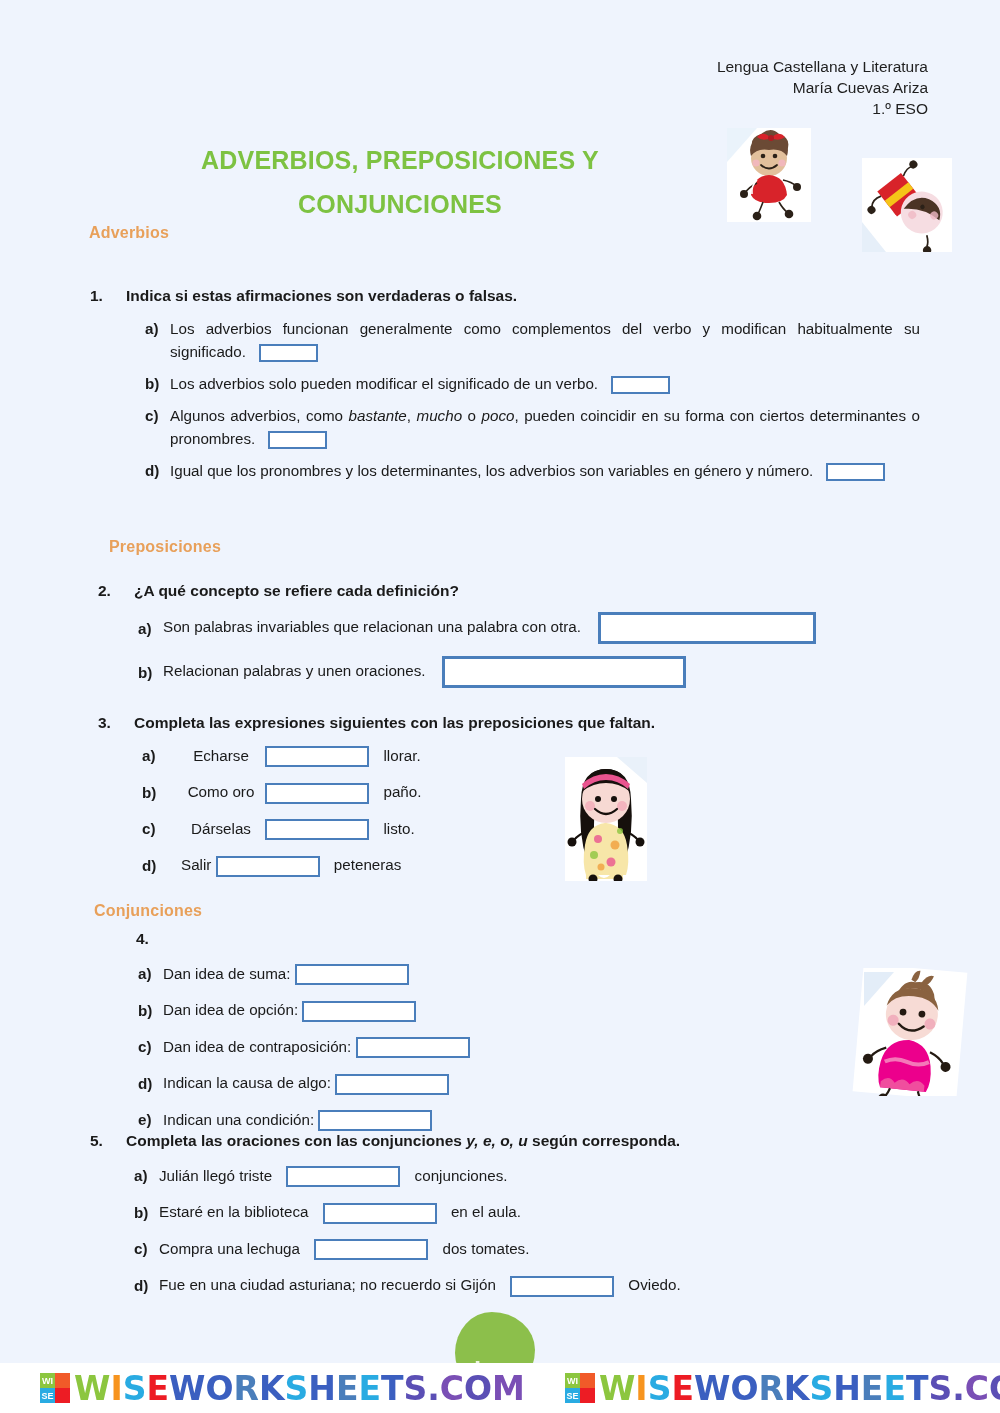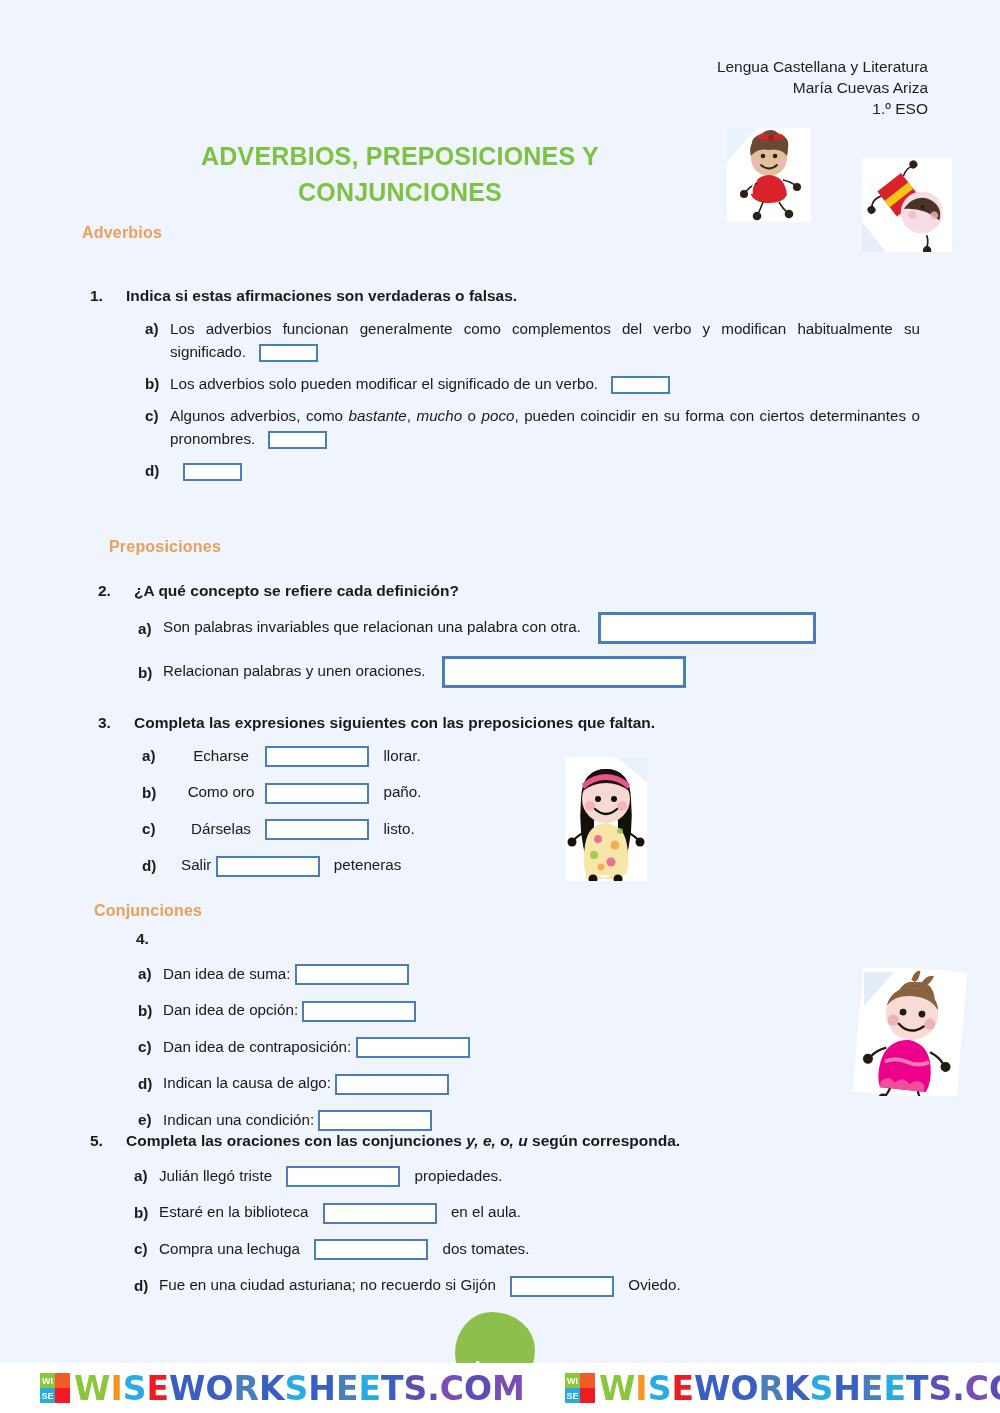--- a/index.html
+++ b/index.html
@@ -34,21 +34,21 @@
   }
 
   .doc-title {
     position: absolute;
     top: 138px;
     left: 170px;
     width: 460px;
     text-align: center;
     font-size: 25px;
     font-weight: bold;
-    line-height: 36px;
+    line-height: 44px;
     letter-spacing: .2px;
     color: #7dc242;
   }
 
   
   .section-label {
     position: absolute;
     font-size: 16px;
     font-weight: bold;
     color: #e8a05a;
@@ -231,21 +231,21 @@
         <path d="M30 24 q-9 -3 -14 3" stroke="#2b2118" stroke-width="1.7" fill="none"></path>
         <circle cx="14" cy="29" r="4" fill="#2b2118"></circle>
         <path d="M60 22 q8 -5 13 -2" stroke="#2b2118" stroke-width="1.7" fill="none"></path>
         <circle cx="75" cy="19" r="4" fill="#2b2118"></circle>
         <path d="M42 83 q-3 7 -7 9" stroke="#2b2118" stroke-width="1.7" fill="none"></path>
         <circle cx="33" cy="95" r="4.2" fill="#2b2118"></circle>
       </g>
     </svg>
   </div>
 
-  <div class="section-label" style="left:82px; top:224px;">Adverbios</div>
+  <div class="section-label" style="left:89px; top:224px;">Adverbios</div>
 
   <div class="exercise" style="top:285px;">
     <div class="ex-head">
       <span class="ex-num">1.</span>
       <span>Indica si estas afirmaciones son verdaderas o falsas.</span>
     </div>
     <div class="items" style="margin-left:55px;">
 
       <div class="item">
         <span class="item-letter">a)</span>
@@ -257,21 +257,21 @@
         <span class="item-body"><span>Los adverbios solo pueden modificar el significado de un verbo.</span>&nbsp;&nbsp; <span class="abox w55"></span></span>
       </div>
 
       <div class="item">
         <span class="item-letter">c)</span>
         <span class="item-body justify" style="width:760px;"><span>Algunos adverbios, como </span><span class="ital">bastante</span><span>, </span><span class="ital">mucho</span><span> o </span><span class="ital">poco</span><span>, pueden coincidir en su forma con ciertos determinantes o pronombres.</span>&nbsp;&nbsp; <span class="abox w55"></span></span>
       </div>
 
       <div class="item">
         <span class="item-letter">d)</span>
-        <span class="item-body justify" style="width:760px;">&nbsp;&nbsp; <span class="abox w55"></span></span>
+        <span class="item-body justify" style="width:760px;"><span>Igual que los pronombres y los determinantes, los adverbios son variables en género y número.</span>&nbsp;&nbsp; <span class="abox w55"></span></span>
       </div>
 
     </div>
   </div>
 
   <div class="section-label" style="left:94px; top:538px;margin-left:15px;">Preposiciones</div>
 
   <div class="exercise" style="top:580px;">
     <div class="ex-head" style="margin-left:8px;">
       <span class="ex-num">2.</span>
@@ -420,21 +420,21 @@
 
   <div class="exercise" style="top:1130px;">
     <div class="ex-head">
       <span class="ex-num">5.</span>
       <span><span>Completa las oraciones con las conjunciones </span><span class="ital">y, e, o, u</span><span> según corresponda.</span></span>
     </div>
     <div class="items" style="margin-left:44px; margin-top:12px;">
 
       <div class="item" style="align-items:center;margin-bottom:13px;">
         <span class="item-letter">a)</span>
-        <span class="item-body"><span>Julián  llegó  triste</span> <span class="abox w110" style="margin:0 10px;"></span> <span>propiedades.</span></span>
+        <span class="item-body"><span>Julián  llegó  triste</span> <span class="abox w110" style="margin:0 10px;"></span> <span>conjunciones.</span></span>
       </div>
 
       <div class="item" style="align-items:center;margin-bottom:13px;">
         <span class="item-letter">b)</span>
         <span class="item-body"><span>Estaré en la biblioteca</span> <span class="abox w110" style="margin:0 10px;"></span> <span>en el aula.</span></span>
       </div>
 
       <div class="item" style="align-items:center;margin-bottom:13px;">
         <span class="item-letter">c)</span>
         <span class="item-body"><span>Compra  una  lechuga</span> <span class="abox w110" style="margin:0 10px;"></span> <span>dos tomates.</span></span>

